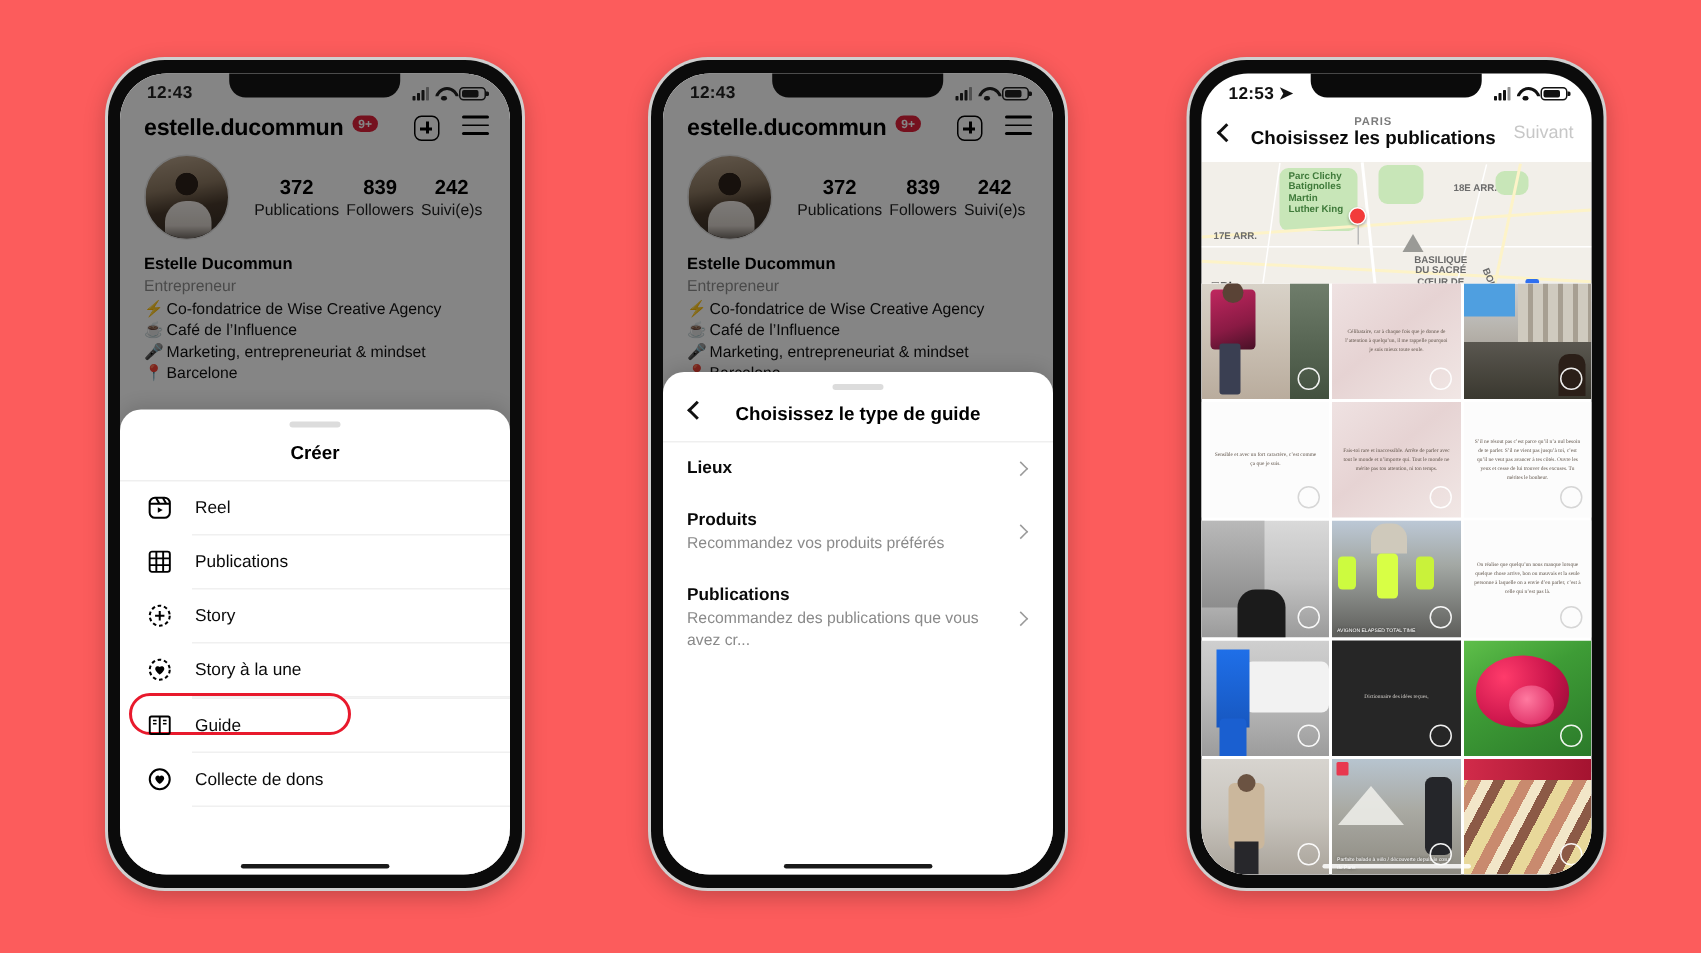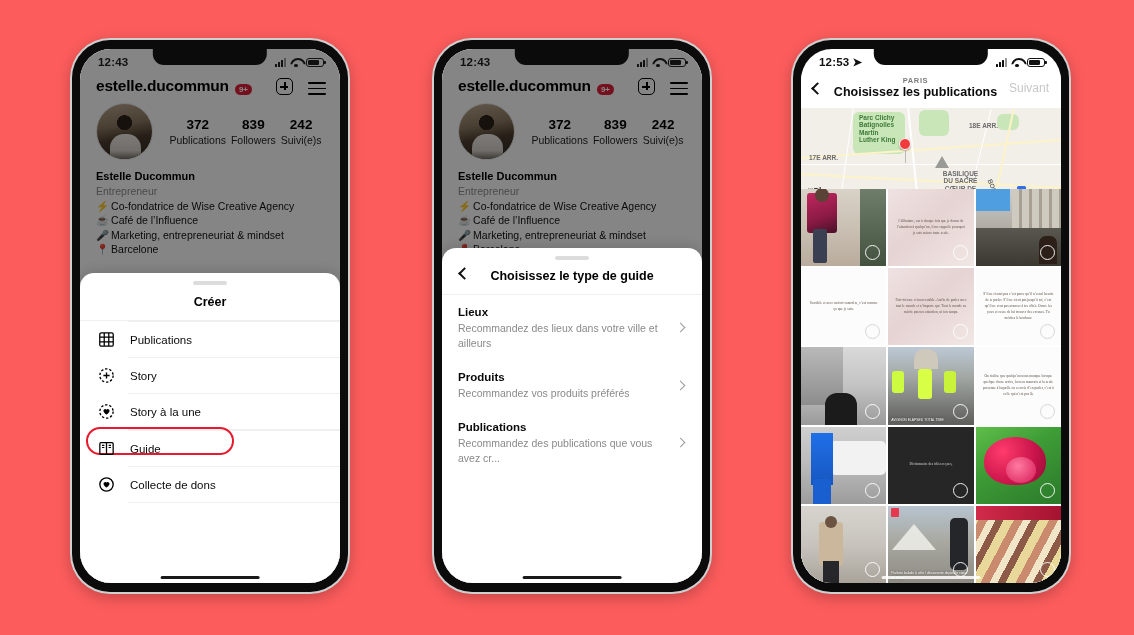--- a/index.html
+++ b/index.html
@@ -87,21 +87,21 @@
   .batt { width: 18px; height: 9px; border: 1.3px solid currentColor; border-radius: 3px; position: relative; padding: 1px; }
   .batt::after { content:""; position:absolute; right:-3px; top:2.6px; width:1.6px; height:3.4px; background: currentColor; border-radius:0 1px 1px 0; }
   .batt span { display:block; height:100%; background: currentColor; border-radius:1.3px; }
   .loc-arrow { display:inline-block; margin-left:3px; }
 
   
   .ig-profile { position:absolute; inset:0; background:#fff; }
   .dim-overlay { position:absolute; inset:0; background: rgba(0,0,0,.48); z-index: 20; }
 
   .ig-header {
-    display:flex; align-items:flex-end; gap:6px;
+    display:flex; align-items:flex-start; gap:6px;
     padding: 2px 14px 8px 16px;
   }
   .ig-user { font-size:15.5px; font-weight:bold; letter-spacing:-.2px; color:#000; }
   .ig-badge {
     background:#e0223b; color:#fff; font-size:8px; font-weight:bold;
     border-radius:9px; padding:1.5px 4px 1.5px 4px; line-height:1;
     display:inline-flex; align-items:center;
   }
   .ig-header-sp { flex:1; }
   .ico-plus { width:17px; height:17px; border:1.6px solid #000; border-radius:5px; position:relative; }
@@ -285,20 +285,30 @@
         </div>
       </div>
 
       <div class="dim-overlay"></div>
 
       <div class="sheet" style="height:310px">
         <div class="grabber"></div>
         <div class="sheet-title">Créer</div>
         <div class="divider"></div>
 
+        <div class="menu-item">
+          <span class="mi-icon">
+            <svg viewBox="0 0 24 24" fill="none" stroke="#000" stroke-width="1.9">
+                <rect x="2.5" y="2.5" width="19" height="19" rx="5"></rect>
+                <path d="M2.8 8.2h18.4M8.6 2.8 11.6 8M15 2.8 18 8"></path>
+                <path d="M10.2 11.6l4.6 2.6-4.6 2.6z" fill="#000" stroke="none"></path>
+              </svg>
+          </span>
+          <span class="mlabel">Reel</span>
+        </div>
         <div class="menu-sep"></div>
 
         <div class="menu-item">
           <span class="mi-icon">
             <svg viewBox="0 0 24 24" fill="none" stroke="#000" stroke-width="1.8">
                 <rect x="2.5" y="2.5" width="19" height="19" rx="2.2"></rect>
                 <path d="M2.7 8.8h18.6M2.7 15.2h18.6M8.8 2.7v18.6M15.2 2.7v18.6"></path>
               </svg>
           </span>
           <span class="mlabel">Publications</span>
@@ -428,21 +438,20 @@
         <div class="sheet-head-row">
           <span class="chev-back"></span>
           <span class="sheet-title2">Choisissez le type de guide</span>
           <span style="width:13px"></span>
         </div>
         <div class="divider"></div>
 
         <div class="grow">
           <span class="gtexts">
             <span class="gt" style="display:block">Lieux</span>
-            <span class="gs" style="display:block">Recommandez des lieux dans votre ville et ailleurs</span>
           </span>
           <span class="chev-right"></span>
         </div>
 
         <div class="grow">
           <span class="gtexts">
             <span class="gt" style="display:block">Produits</span>
             <span class="gs" style="display:block">Recommandez vos produits préférés</span>
           </span>
           <span class="chev-right"></span>

